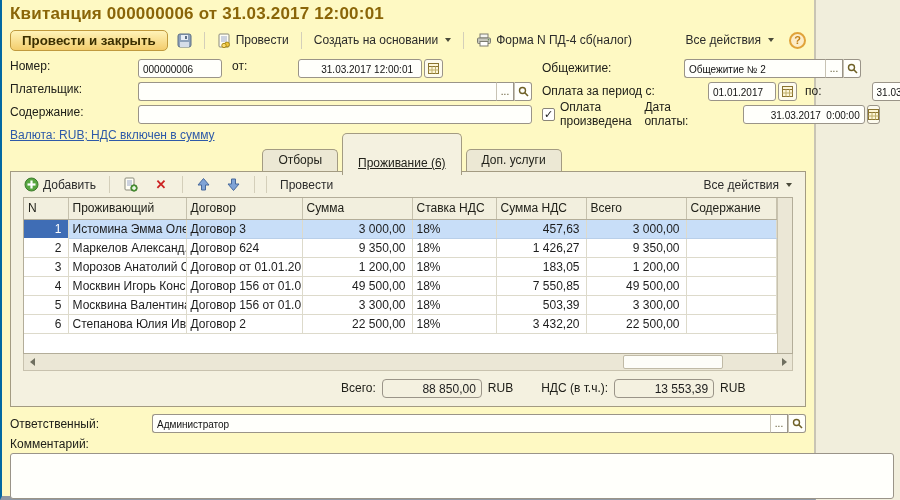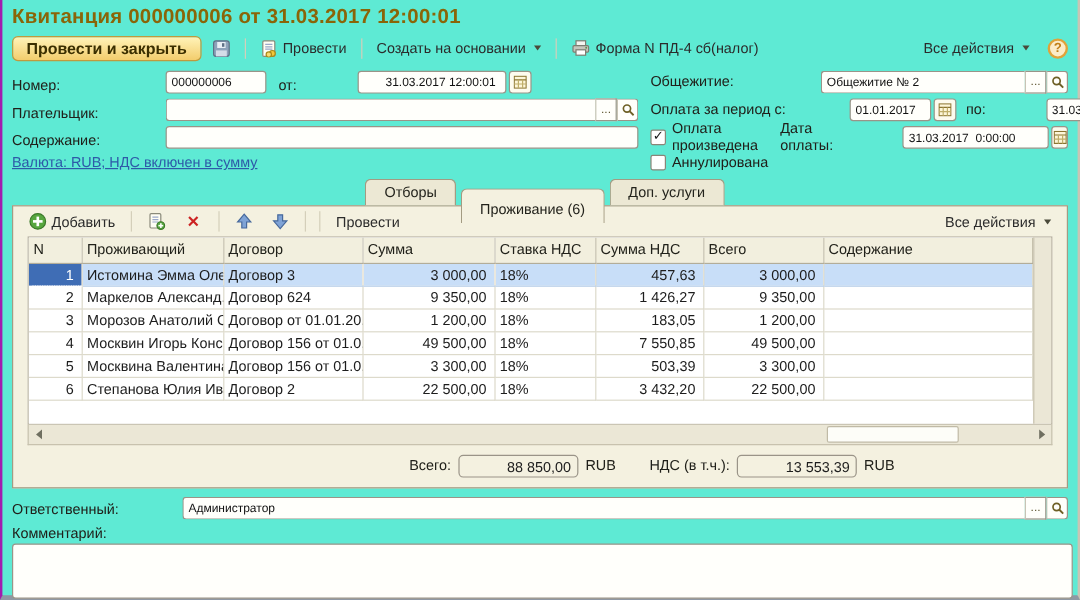--- a/index.html
+++ b/index.html
@@ -4,23 +4,23 @@
 <style>
   * { box-sizing: border-box; margin: 0; padding: 0; }
   html,body { width:900px; height:500px; overflow:hidden; }
   body {
     font-family: "Liberation Sans", sans-serif;
     font-size: 12px;
     color: #1d1d1d;
     background: #f1eedc;
   }
   .window {
-    width:900px; height:500px;
-    background:#5eead4;
-    border-left:2px solid #a21caf;
+    width:816px; height:500px;
+    background:#fef9c3;
+    border-left:2px solid #0369a1;
     border-right:2px solid #c9c5b4;
     border-bottom:4px solid #8f98a3;
     position:relative;
   }
   .title {
     font-size:17px; font-weight:bold; color:#8a6508;
     padding:4px 8px 2px 8px; letter-spacing:0.2px;
   }
   
   .cmdbar {
@@ -45,21 +45,21 @@
   }
   .help-circle {
     width:17px; height:17px; border-radius:50%;
     background:#fcecc8; border:2px solid #e0a33a;
     color:#c07f17; font-weight:bold; font-size:11px;
     display:inline-flex; align-items:center; justify-content:center; margin-left:6px;
   }
   
   .form-area { padding:3px 8px 0 8px; }
   .frow { display:flex; align-items:center; height:22px; margin-bottom:1px; }
-  .lpart { display:flex; align-items:flex-end; width:532px; flex:0 0 532px; }
+  .lpart { display:flex; align-items:flex-start; width:532px; flex:0 0 532px; }
   .rpart { display:flex; align-items:center; flex:1; }
   .lbl { color:#20201a; }
   .lbl.w80 { width:82px; flex:0 0 82px; }
   .lbl.w95 { width:96px; flex:0 0 96px; }
   .lbl.w118 { width:120px; flex:0 0 120px; }
   .field {
     height:19px; background:#fffffb; border:1px solid #9a9488; border-radius:3px;
     padding:2px 4px 0 4px; font-size:10px; font-family:"Liberation Sans",sans-serif;
     color:#111;
     margin-left:46px;
@@ -87,21 +87,21 @@
   }
   .link { color:#2e5aa8; text-decoration:underline; cursor:pointer; }
   
   .tabbar { display:flex; align-items:flex-end; padding:4px 0 0 12px; height:26px; position:relative; z-index:2;justify-content:center; }
   .tab {
     padding:3px 15px 4px 15px; margin-right:4px;
     background:#ece8d4; border:1px solid #a39b82; border-bottom:none;
     border-radius:5px 5px 0 0; color:#23231c;
   }
   .tab.active {
-    background:#f4f1e0; padding-top:9px; padding-bottom:5px; position:relative; top:15px;
+    background:#f4f1e0; padding-top:22px; padding-bottom:5px; position:relative; top:4px;text-decoration:underline;
   }
   
   .panel {
     margin:0 8px; background:#f4f1e0; border:1px solid #a39b82;
     height:236px; position:relative; z-index:1;
   }
   .gridbar { display:flex; align-items:center; height:25px; padding:0 8px; gap:5px; }
   
   .table-zone { margin:0 12px; display:flex; height:157px; border:1px solid #b3ad99; background:#fff; }
   .tbl-scroll { flex:1; overflow:hidden; background:#fff; }
@@ -286,42 +286,36 @@
       <div class="lpart">
         <span class="lbl w80">Содержание:</span>
         <input class="field" style="flex: 1 1 0%; margin-right: 10px;" value="">
       </div>
       <div class="rpart">
         <span class="checkbox">
             <span class="mark">✓</span>
           </span>
         <span class="lbl">Оплата произведена</span>
         <span class="lbl" style="margin:0 5px 0 10px">Дата оплаты:</span>
-        <input class="field" style="width: 122px;" value="31.03.2017  0:00:00">
+        <input class="field" style="width: 122px; text-align: right;" value="31.03.2017  0:00:00">
         <span class="cal-btn">
           <svg width="11" height="11" viewBox="0 0 11 11">
               <rect x="0.5" y="0.5" width="10" height="10" fill="#fdf6d8" stroke="#8a7430"></rect>
               <line x1="0.5" y1="3.5" x2="10.5" y2="3.5" stroke="#8a7430"></line>
               <line x1="4" y1="3.5" x2="4" y2="10.5" stroke="#bfae6a"></line>
               <line x1="7.5" y1="3.5" x2="7.5" y2="10.5" stroke="#bfae6a"></line>
               <line x1="0.5" y1="7" x2="10.5" y2="7" stroke="#bfae6a"></line>
             </svg>
         </span>
       </div>
     </div>
 
     <div class="frow" style="height:18px">
       <div class="lpart">
         <span class="link">Валюта: RUB; НДС включен в сумму</span>
-      </div>
-      <div class="rpart">
-        <span class="checkbox">
-            <span class="mark"></span>
-          </span>
-        <span class="lbl">Аннулирована</span>
       </div>
     </div>
   </div>
 
   <div class="tabbar">
       <div class="tab">Отборы</div>
       <div class="tab active">Проживание (6)</div>
       <div class="tab">Доп. услуги</div>
     </div>
 

